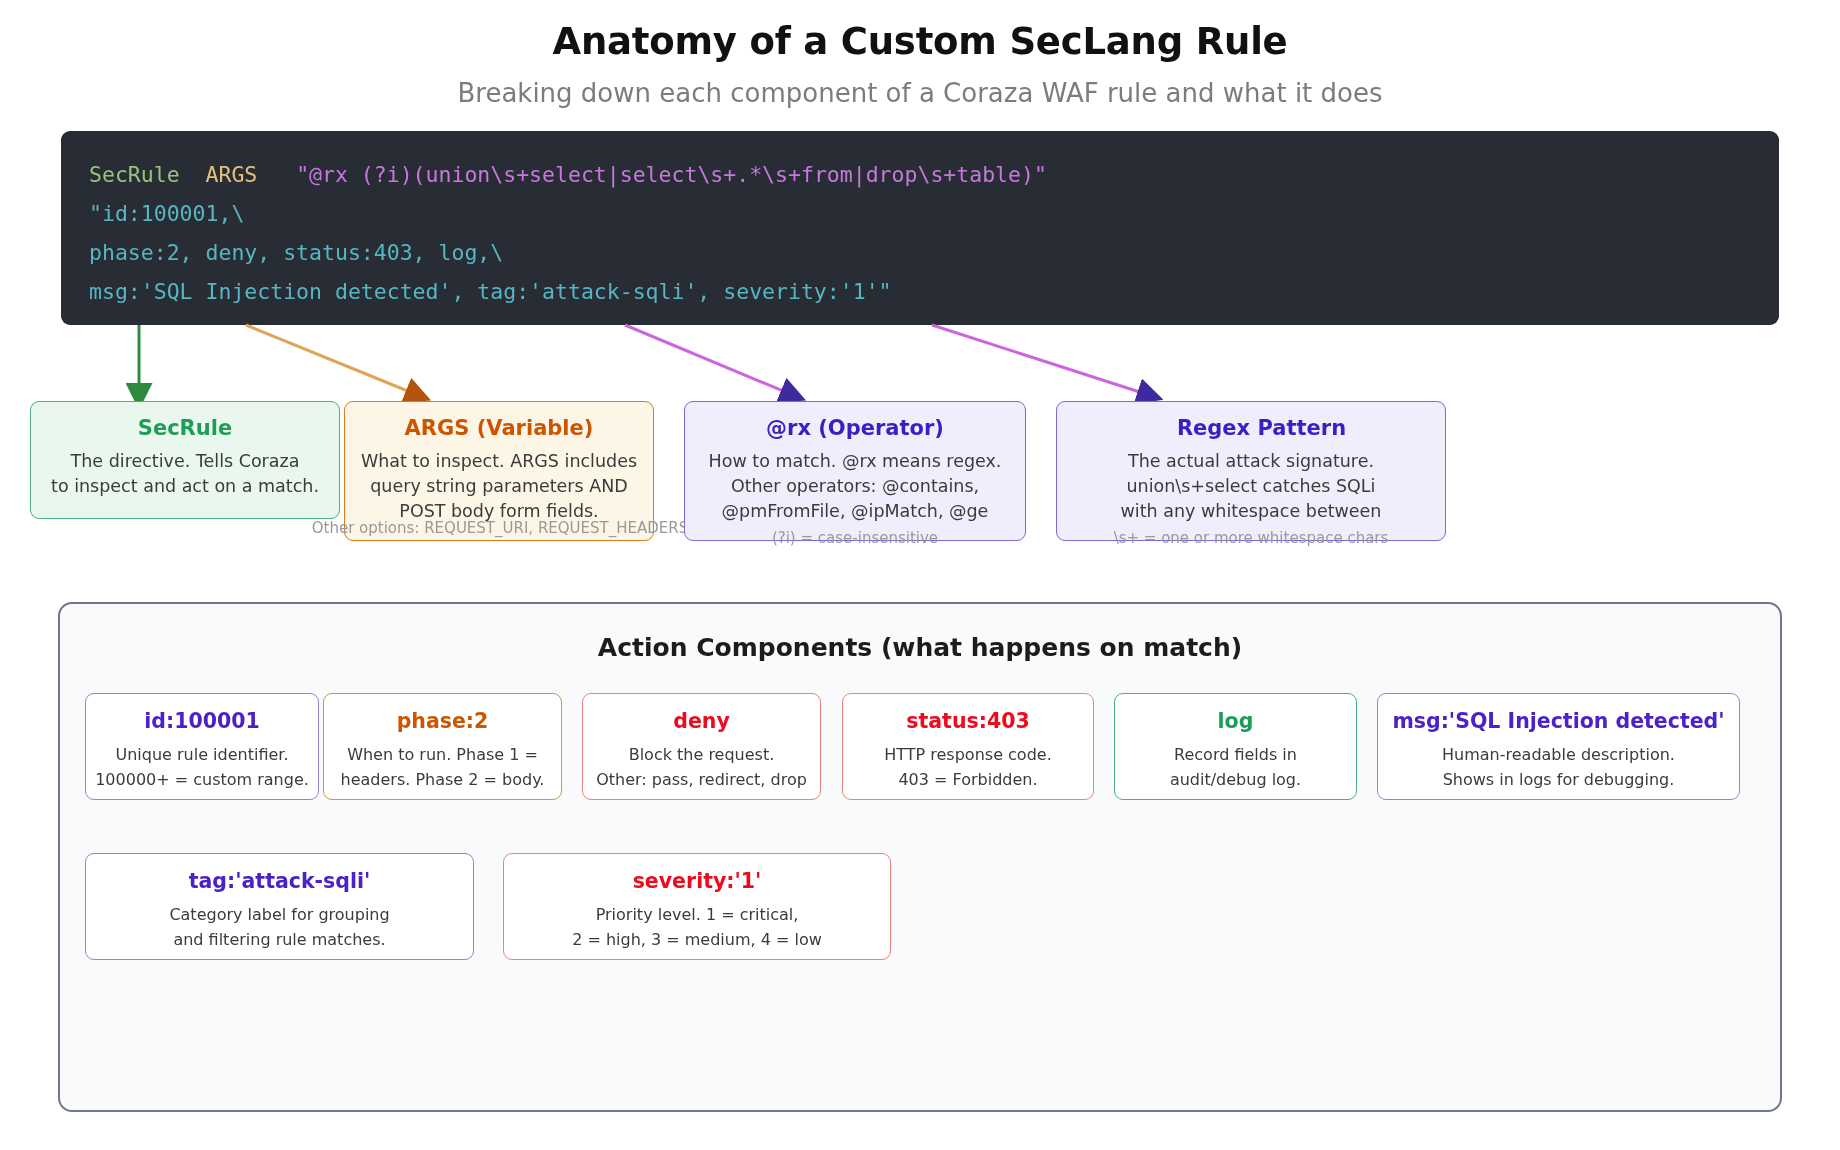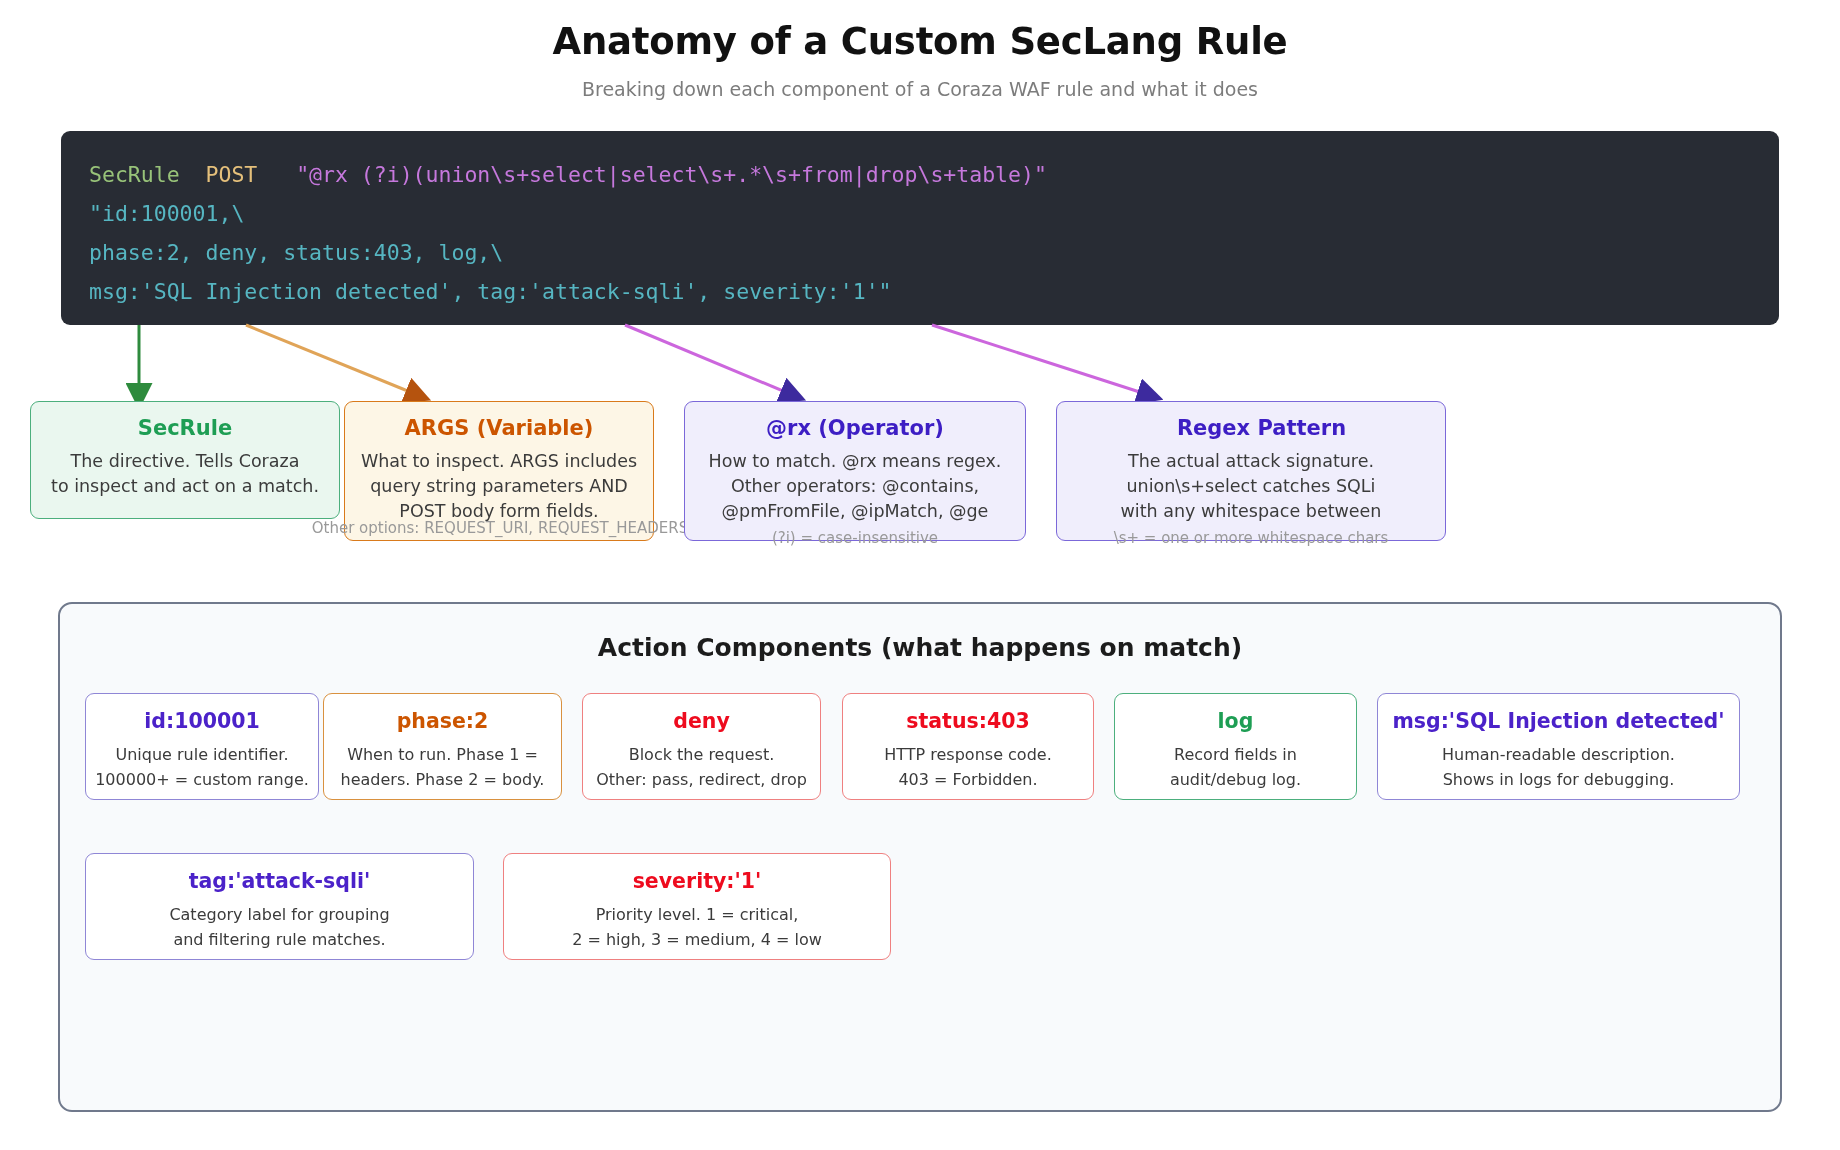--- a/index.html
+++ b/index.html
@@ -22,21 +22,21 @@
     text-align: center;
   }
   #page-title {
     font-size: 37px;
     font-weight: bold;
     color: #111111;
     letter-spacing: -0.2px;
     margin: 0;
   }
   #page-subtitle {
-    font-size: 19px;
+    font-size: 26px;
     color: #7c7c7c;
     margin: 15px 0 0 0;
     font-weight: normal;
   }
 
   
   #code-block {
     position: absolute;
     left: 61px; top: 131px;
     width: 1718px; height: 194px;
@@ -172,21 +172,21 @@
   .c-green .ac-title { color: #1e9e54; }
 </style>
 </head>
 <body>
 
 <div id="header">
   <h1 id="page-title">Anatomy of a Custom SecLang Rule</h1>
   <p id="page-subtitle">Breaking down each component of a Coraza WAF rule and what it does</p>
 </div>
 
-<div id="code-block"><span class="tok-directive">SecRule</span>  <span class="tok-variable">POST</span>   <span class="tok-regex">"@rx (?i)(union\s+select|select\s+.*\s+from|drop\s+table)"</span>
+<div id="code-block"><span class="tok-directive">SecRule</span>  <span class="tok-variable">ARGS</span>   <span class="tok-regex">"@rx (?i)(union\s+select|select\s+.*\s+from|drop\s+table)"</span>
 <span class="tok-actions">"id:100001,\</span>
 <span class="tok-actions">phase:2, deny, status:403, log,\</span>
 <span class="tok-actions">msg:'SQL Injection detected', tag:'attack-sqli', severity:'1'"</span></div>
 
 <svg id="arrows">
   <defs>
     <marker id="ah-green" markerWidth="9" markerHeight="9" refX="5" refY="4.5" orient="auto">
       <path d="M0,0 L9,4.5 L0,9 z" fill="#2e8b3d"></path>
     </marker>
     <marker id="ah-orange" markerWidth="9" markerHeight="9" refX="5" refY="4.5" orient="auto">

